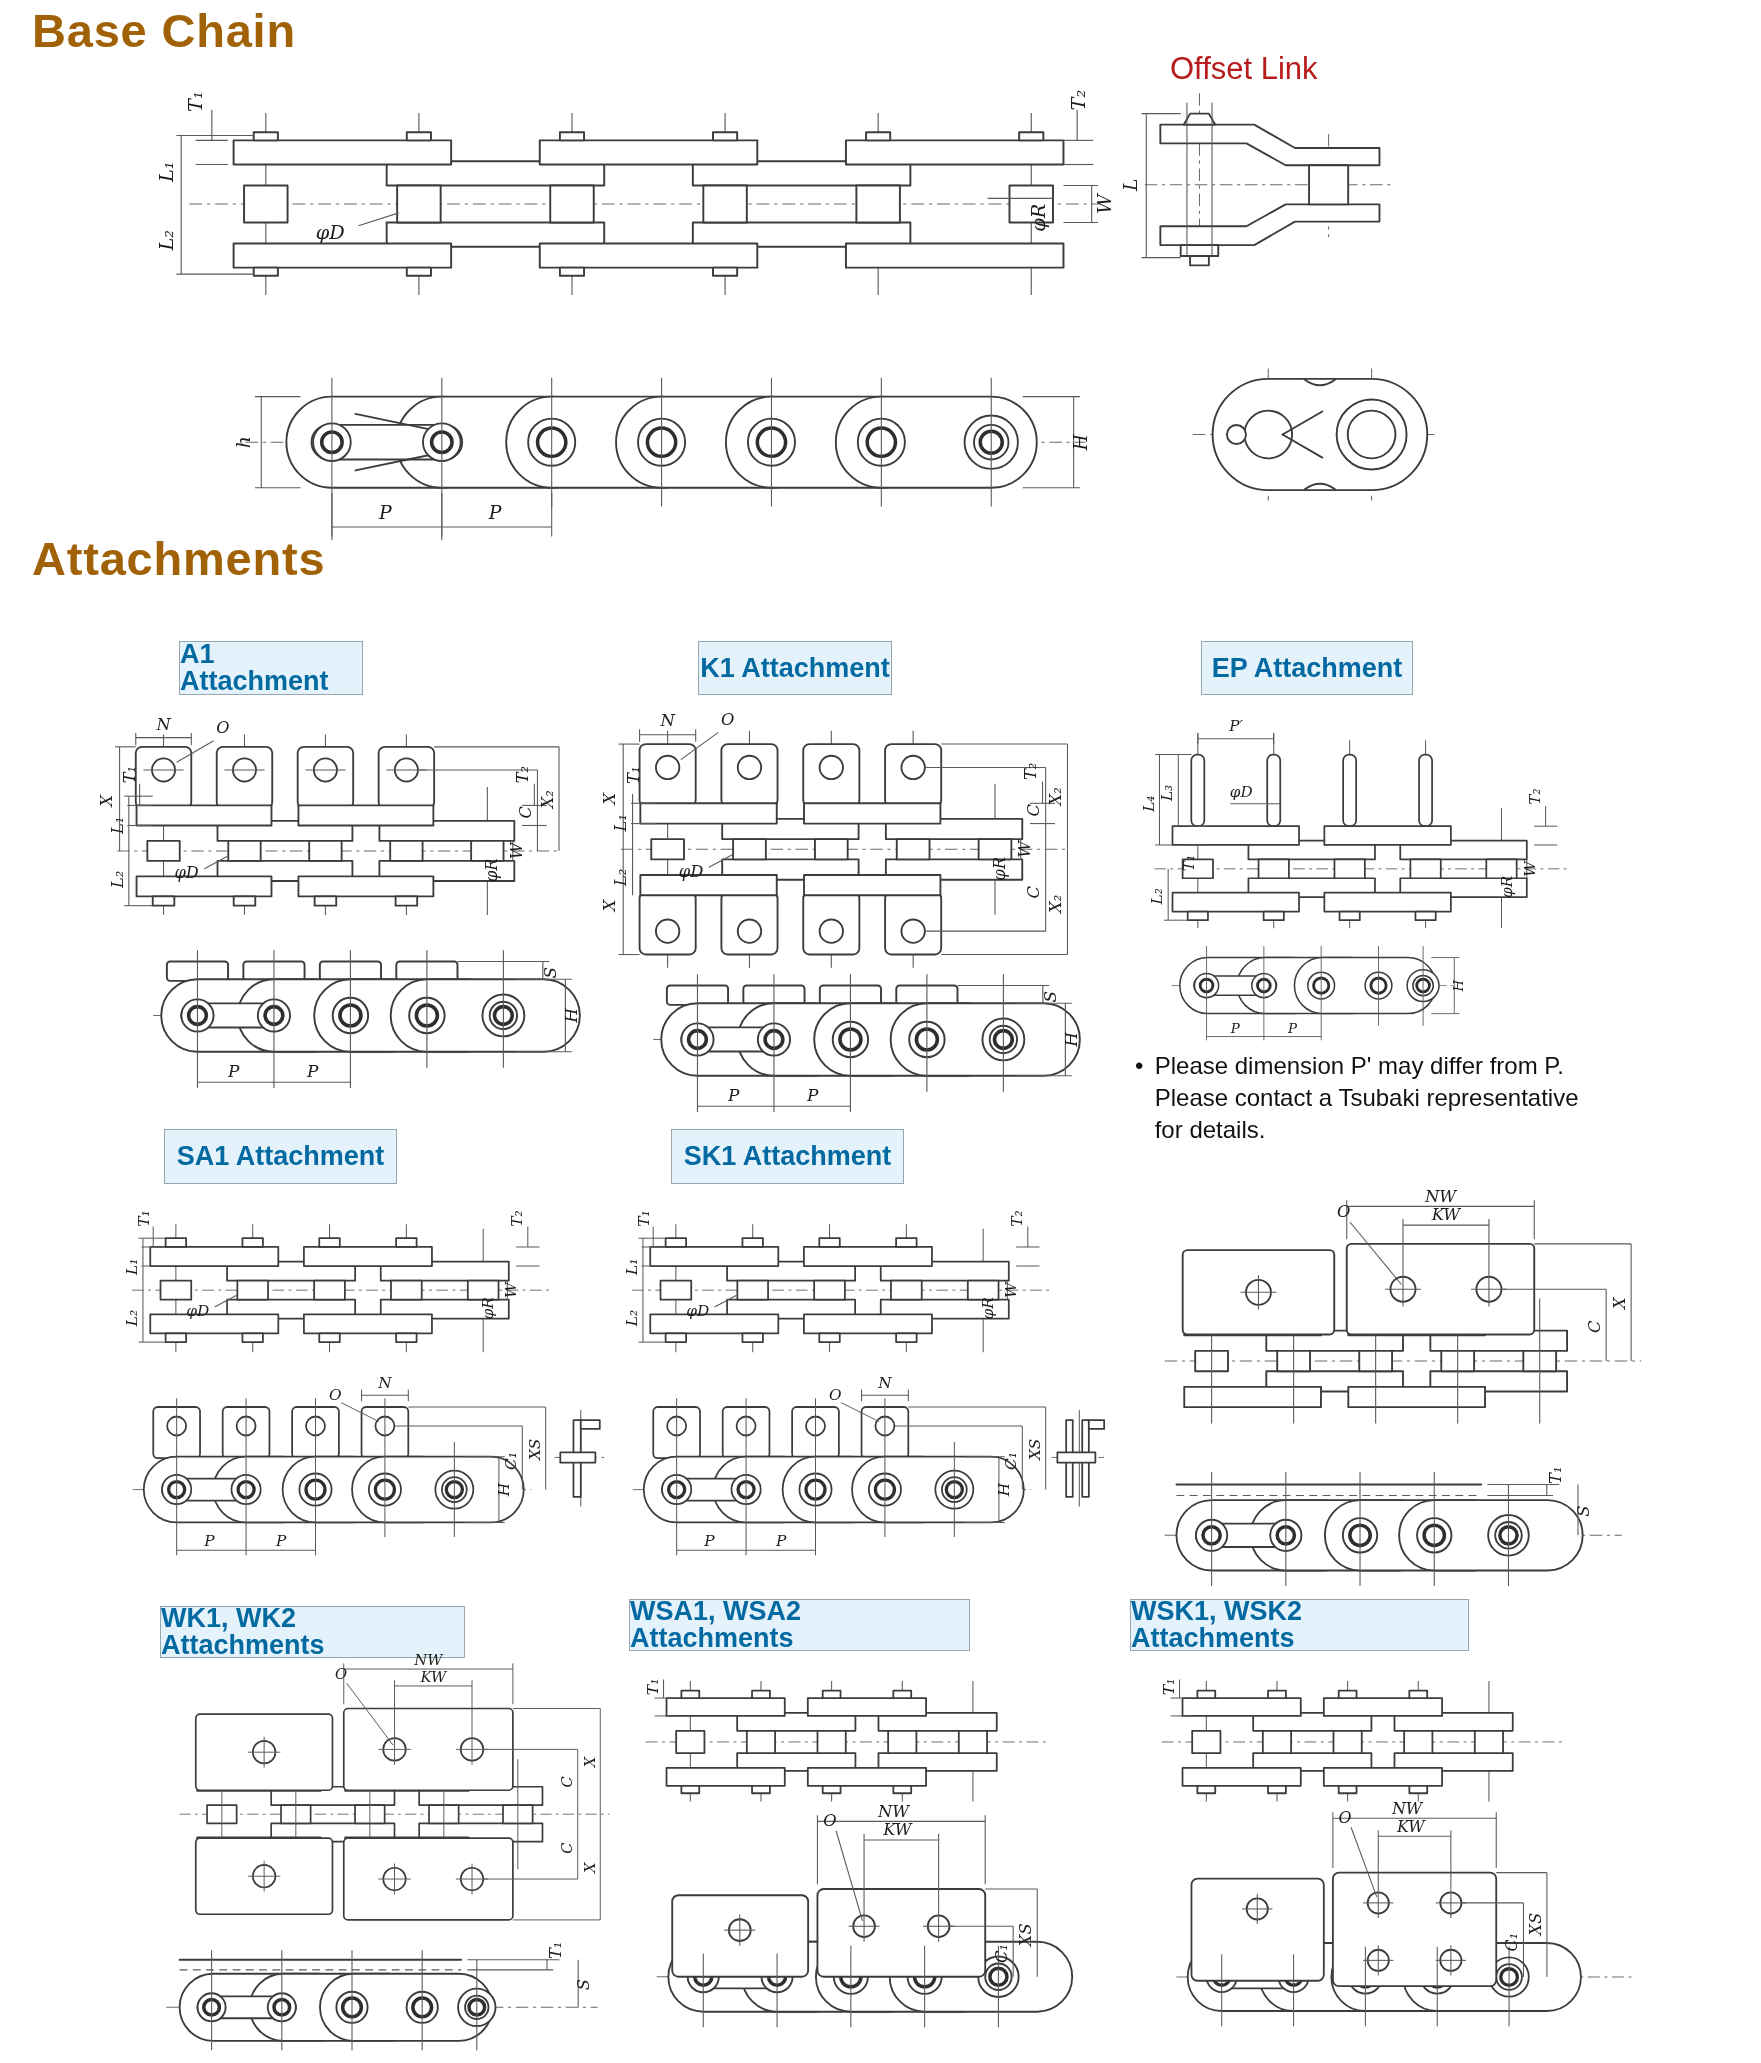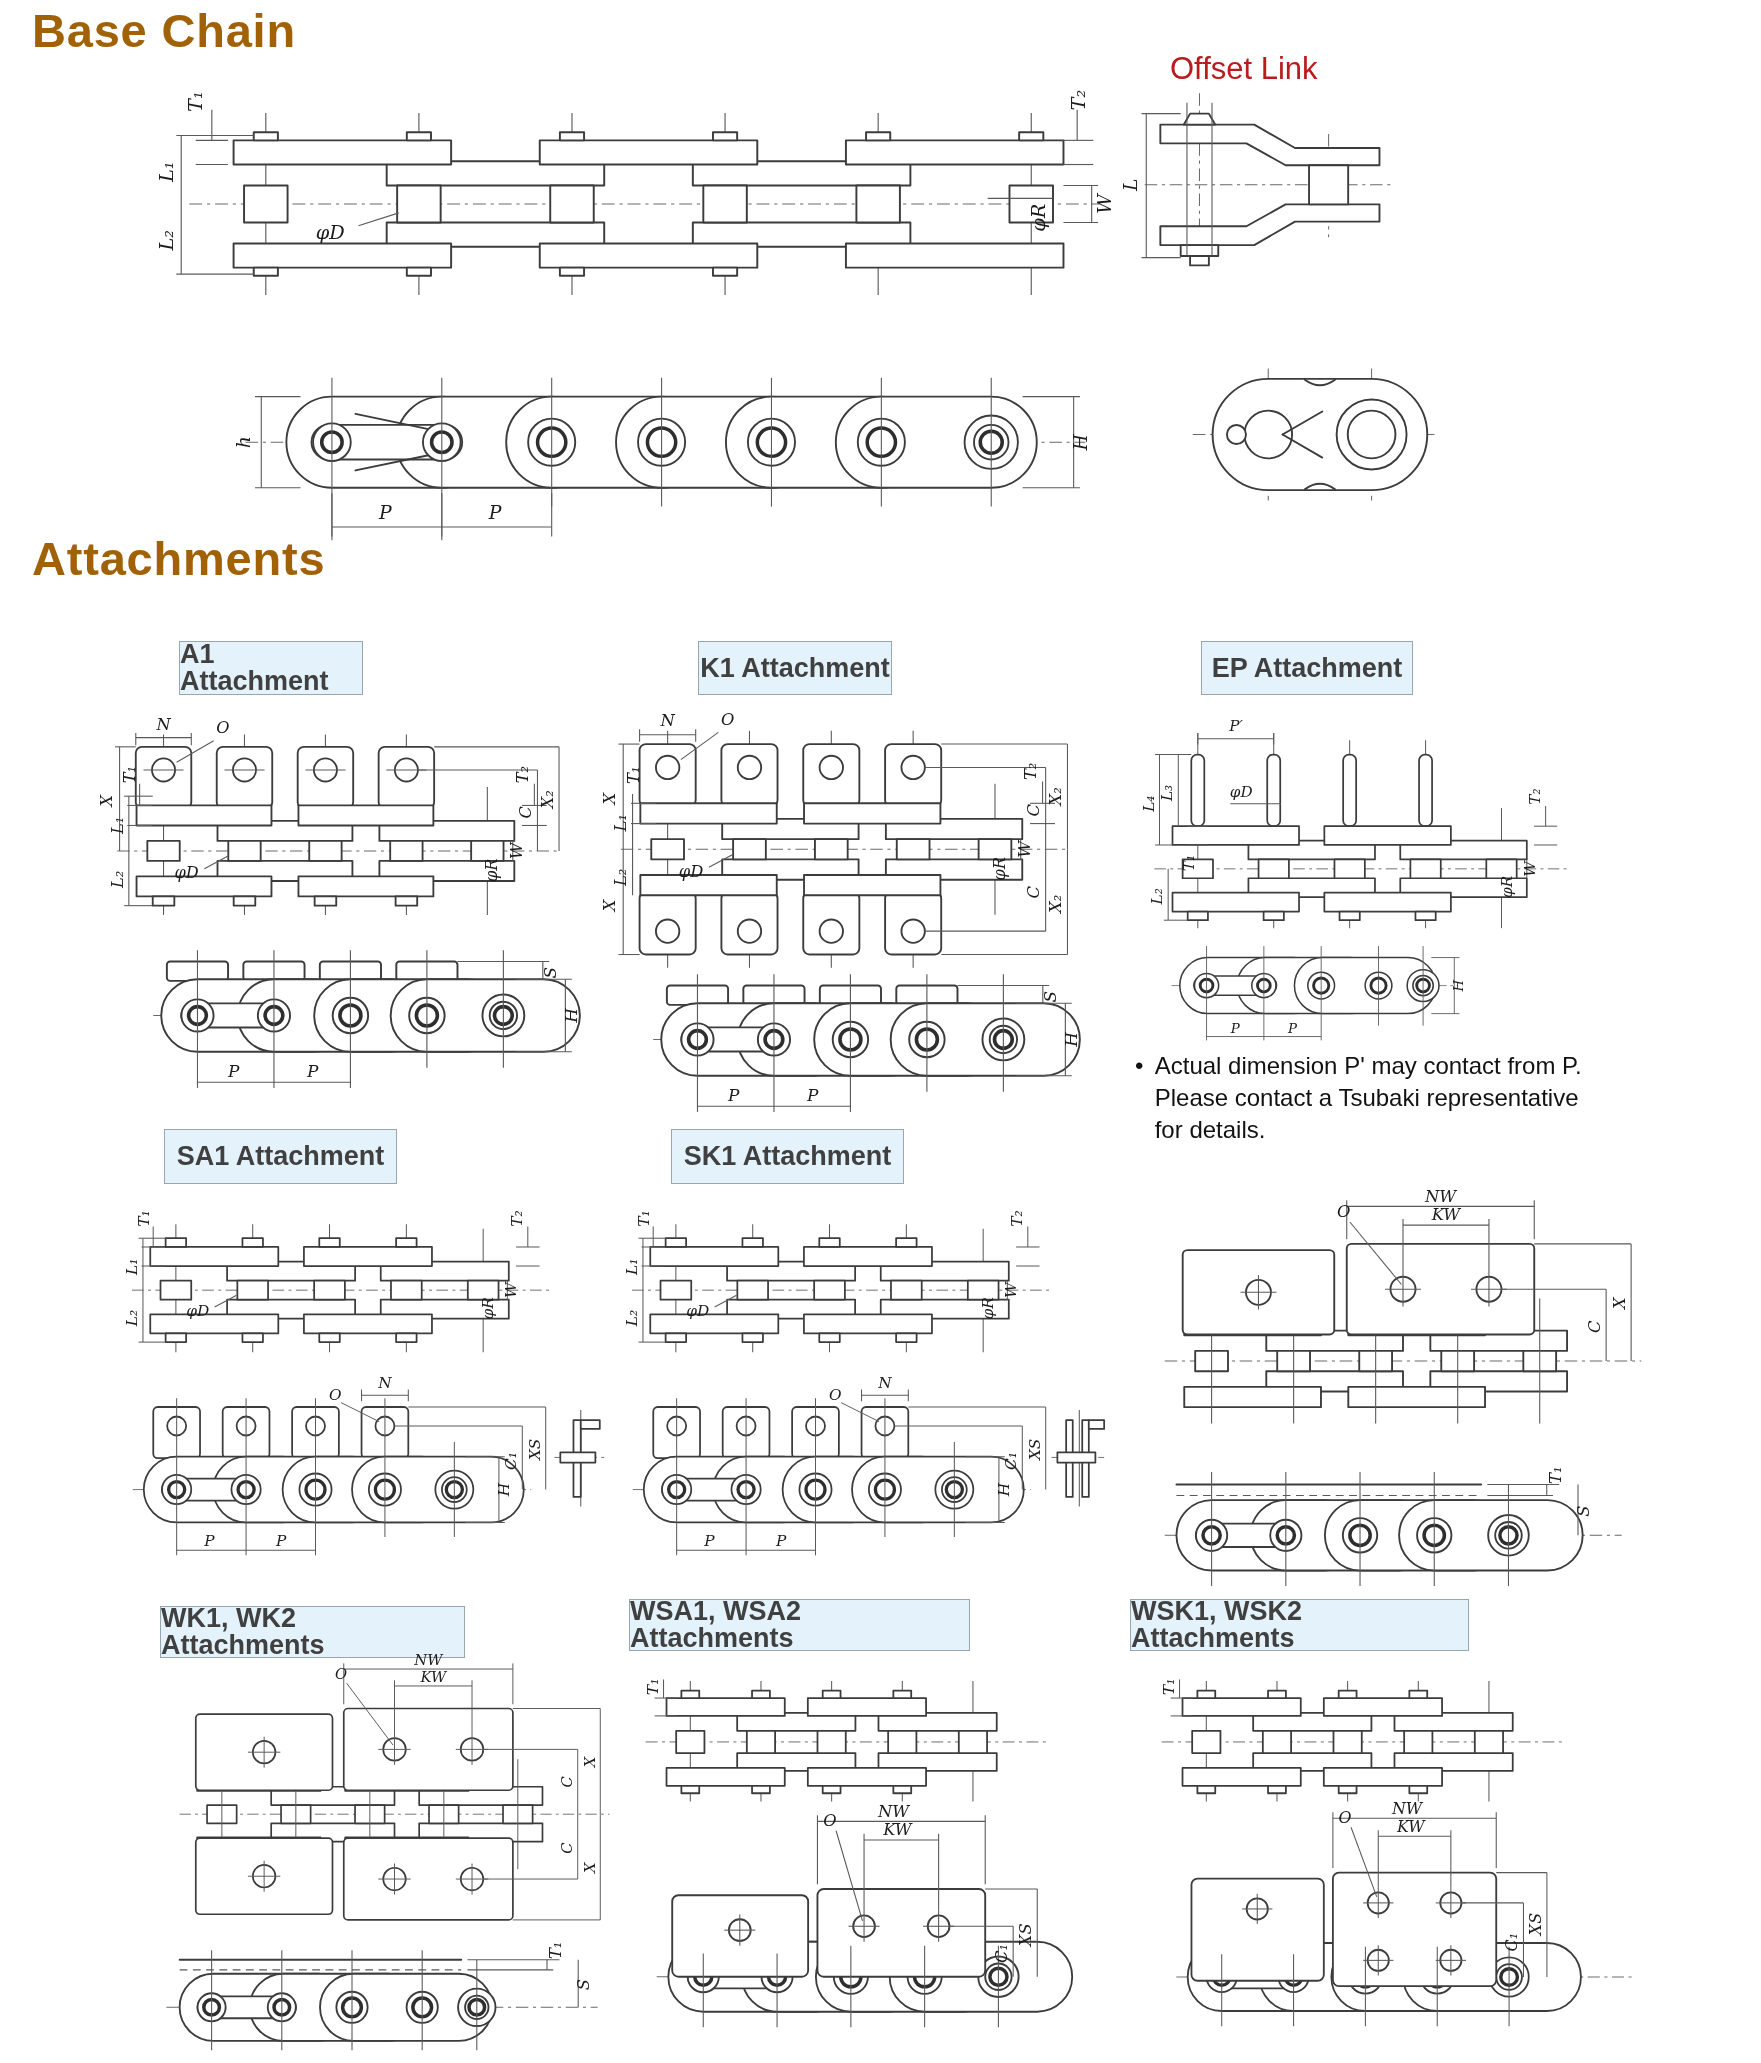--- a/index.html
+++ b/index.html
@@ -1,19 +1,19 @@
 <!DOCTYPE html>
 <html style="font-size:13px"><head>
 <meta charset="utf-8">
 <style>
 html,body{margin:0;background:#fff}
 #page{position:relative;width:1761px;height:2064px;background:#fff;overflow:hidden;font-family:"Liberation Sans",sans-serif}
 .h1{position:absolute;font:700 47px/1.05 "Liberation Sans",sans-serif;color:#a16207;letter-spacing:0.8px}
 .subtitle{position:absolute;font:400 31px/1 "Liberation Sans",sans-serif;color:#b91c1c}
-.tag{position:absolute;display:flex;align-items:center;justify-content:center;background:#e4f2fb;border:1.6px solid #98a6ad;color:#404040;font:700 27px/1 "Liberation Sans",sans-serif}
+.tag{position:absolute;display:flex;align-items:center;justify-content:center;background:#e4f2fb;border:1.6px solid #98a6ad;color:#0369a1;font:700 27px/1 "Liberation Sans",sans-serif}
 .note{position:absolute;width:556px;display:flex;gap:11.3px;color:#121212;font:400 24px/1.34 "Liberation Sans",sans-serif}
 svg{position:absolute;overflow:visible}
 .s{stroke:#3c3c3c;stroke-width:2.4;fill:none;stroke-linejoin:round;stroke-linecap:round}
 .sw{stroke:#3c3c3c;stroke-width:2.4;fill:#fff;stroke-linejoin:round}
 .sb{stroke:#2e2e2e;stroke-width:4.5;fill:#fff}
 .d{stroke:#5a5a5a;stroke-width:1.4;fill:none}
 .cl{stroke:#6a6a6a;stroke-width:1.3;fill:none;stroke-dasharray:16 6 4 6}
 text.t{font:italic 24px "DejaVu Serif",serif;fill:#1c1c1c;text-anchor:middle}
 text.ts{font:italic 21px "DejaVu Serif",serif;fill:#1c1c1c;text-anchor:middle}
 </style>
@@ -528,21 +528,21 @@
       <line class="d" x1="454" y1="48" x2="454" y2="136"></line>
     <line class="d" x1="65" y1="172" x2="245" y2="172"></line>
     <text class="ts" x="468" y="92" transform="rotate(-90 468 92)">H</text>
     <text class="ts" x="110" y="166">P</text>
     <text class="ts" x="200" y="166">P</text>
   </svg>
 
   <div class="note" style="left:1135px;top:1050px">
     <span>•</span>
     <div>
-      <div>Actual dimension P' may contact from P.</div>
+      <div>Please dimension P' may differ from P.</div>
       <div>Please contact a Tsubaki representative</div>
       <div>for details.</div>
     </div>
   </div>
 
   <svg style="left:121px;top:1195px;width:439px;height:183px" viewBox="0 -10 600 250">
     <line class="cl" x1="15" y1="120" x2="585" y2="120"></line>
     <g>
       <line class="d" x1="75" y1="30" x2="75" y2="205"></line>
         <line class="d" x1="180" y1="30" x2="180" y2="205"></line>

